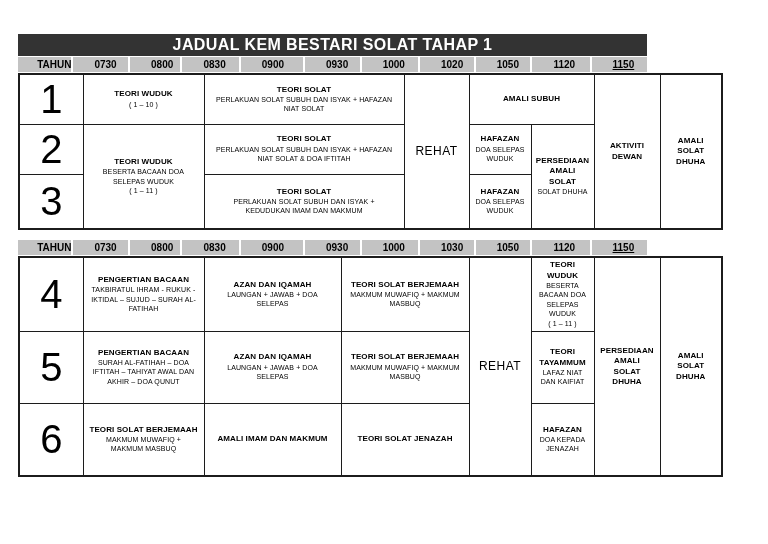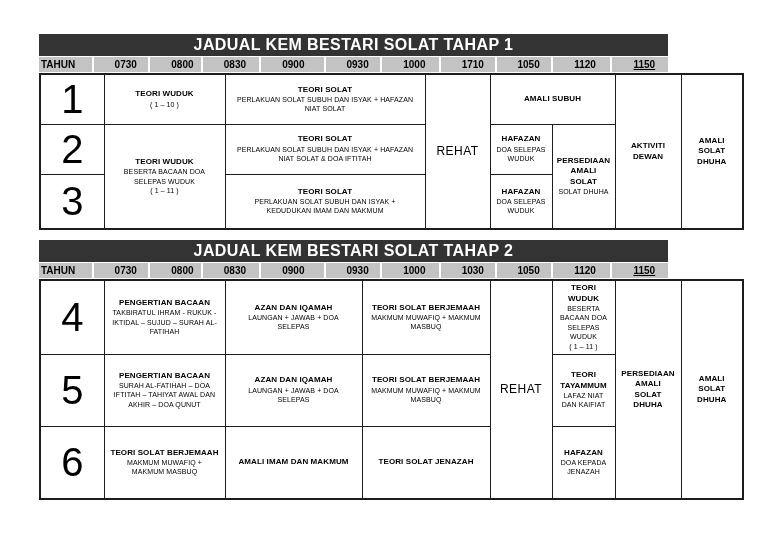--- a/index.html
+++ b/index.html
@@ -3,21 +3,21 @@
 <meta charset="utf-8">
 <style>
   html, body { margin: 0; padding: 0; background: #ffffff; }
   body {
     width: 768px; height: 544px;
     font-family: "Liberation Sans", sans-serif;
     color: #000;
     position: relative;
     overflow: hidden;
   }
-  .schedule { position: absolute; left: 39px; width: 629px; }
+  .schedule { position: absolute; left: 18px; width: 629px; }
   #schedule-1 { top: 34px; }
   #schedule-2 { top: 240px; }
 
   .title-bar {
     height: 22px; line-height: 22px;
     background: #333333; color: #ffffff;
     font-size: 16px; font-weight: bold; text-align: center;
     letter-spacing: 0.4px;
     margin-bottom: 1px;
   }
@@ -25,21 +25,21 @@
   .hcell {
     background: #c3c3c3;
     height: 15px; line-height: 15px;
     font-size: 10px; font-weight: bold;
     box-sizing: border-box;
     border-right: 2px solid #ffffff;
     padding-left: 21px;
     overflow: hidden; white-space: nowrap;
   }
   .hcell:last-child { border-right: none; }
-  .hcell.center { text-align: left; padding-left: 2px; }
+  .hcell.center { text-align: right; padding-left: 8px; }
   .hcell:nth-child(1)  { width: 64px; }
   .hcell:nth-child(2)  { width: 63px; }
   .hcell:nth-child(3)  { width: 58px; }
   .hcell:nth-child(4)  { width: 65px; }
   .hcell:nth-child(5)  { width: 72px; }
   .hcell:nth-child(6)  { width: 63px; }
   .hcell:nth-child(7)  { width: 65px; }
   .hcell:nth-child(8)  { width: 62px; }
   .hcell:nth-child(9)  { width: 63px; }
   .hcell:nth-child(10) { width: 66px; }
@@ -91,21 +91,21 @@
   <div class="title-bar">JADUAL KEM BESTARI SOLAT TAHAP 1</div>
 
   <div class="header-row">
     <div class="hcell center">TAHUN</div>
     <div class="hcell">0730</div>
     <div class="hcell">0800</div>
     <div class="hcell">0830</div>
     <div class="hcell">0900</div>
     <div class="hcell">0930</div>
     <div class="hcell">1000</div>
-    <div class="hcell">1710</div>
+    <div class="hcell">1020</div>
     <div class="hcell">1050</div>
     <div class="hcell">1120</div>
     <div class="hcell">1150</div>
   </div>
 
   <table class="grid">
     <colgroup>
         <col>
         <col>
         <col>
@@ -182,21 +182,20 @@
           <span class="ct">HAFAZAN</span>
           <span class="cb">DOA SELEPAS
 WUDUK</span>
         </td>
       </tr>
     </tbody>
   </table>
 </div>
 
 <div class="schedule" id="schedule-2">
-  <div class="title-bar">JADUAL KEM BESTARI SOLAT TAHAP 2</div>
 
   <div class="header-row">
     <div class="hcell center">TAHUN</div>
     <div class="hcell">0730</div>
     <div class="hcell">0800</div>
     <div class="hcell">0830</div>
     <div class="hcell">0900</div>
     <div class="hcell">0930</div>
     <div class="hcell">1000</div>
     <div class="hcell">1030</div>

